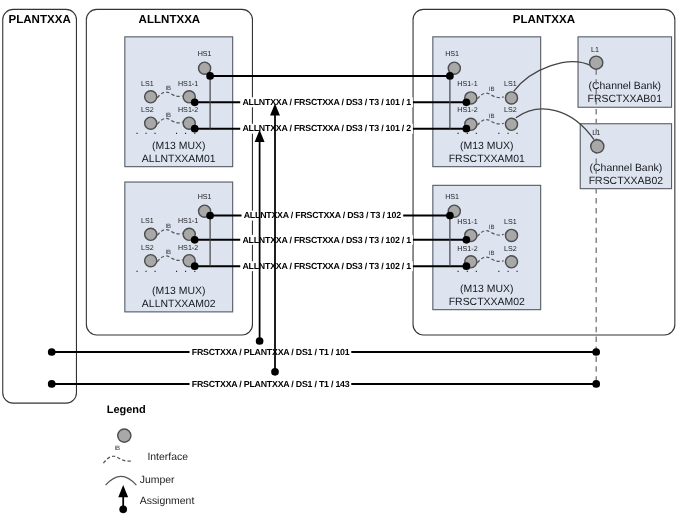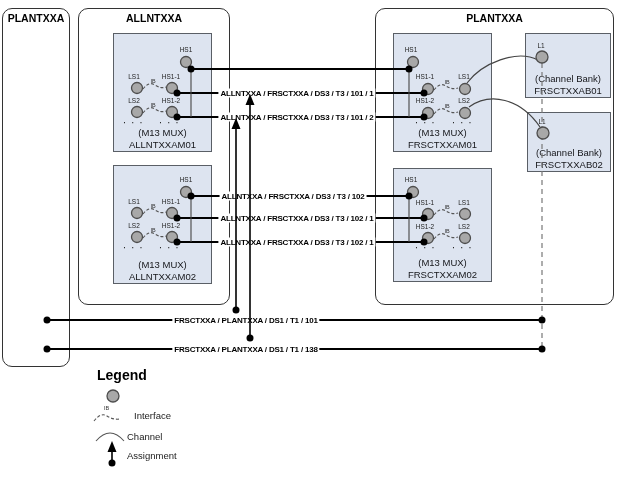--- a/index.html
+++ b/index.html
@@ -12,21 +12,21 @@
   .ibox .name{position:absolute;left:0;right:0;bottom:1px;text-align:center;font-size:9.5px;color:#15161a;}
   svg.layer{position:absolute;left:0;top:0;z-index:2;pointer-events:none;}
   svg.layer.top{z-index:4;}
   .lbl{position:absolute;z-index:3;white-space:nowrap;transform:translateX(-50%);}
   .plbl{font-size:6.5px;color:#222;}
   .ellip{font-size:7px;color:#222;letter-spacing:2px;font-weight:bold;}
   .iblbl{font-size:5.5px;color:#333;}
   .linklbl{transform:translate(-50%,-50%);background:#fff;font-weight:bold;font-size:8px;
            letter-spacing:-0.2px;color:#000;padding:0 2px;line-height:9px;}
   .leg{transform:none;font-size:9.5px;color:#222;}
-  .legtitle{transform:none;font-weight:bold;font-size:14px;color:#000;}
+  .legtitle{transform:none;font-weight:bold;font-size:10px;color:#000;}
 </style>
 </head>
 <body>
 
 <div id="stage">
 
   <div class="obox" style="left:78px;top:8px;width:150px;height:295px;">
     <div class="otitle">ALLNTXXA</div>
   </div>
   <div class="obox" style="left:2px;top:8px;width:66px;height:357px;">
@@ -154,21 +154,21 @@
       </g>
     </g>
   </svg>
 
   <div class="lbl linklbl" style="left:297px;top:93px;">ALLNTXXA / FRSCTXXA / DS3 / T3 / 101 / 1</div>
   <div class="lbl linklbl" style="left:297px;top:117px;">ALLNTXXA / FRSCTXXA / DS3 / T3 / 101 / 2</div>
   <div class="lbl linklbl" style="left:293px;top:196px;">ALLNTXXA / FRSCTXXA / DS3 / T3 / 102</div>
   <div class="lbl linklbl" style="left:297px;top:218px;">ALLNTXXA / FRSCTXXA / DS3 / T3 / 102 / 1</div>
   <div class="lbl linklbl" style="left:297px;top:242px;">ALLNTXXA / FRSCTXXA / DS3 / T3 / 102 / 1</div>
   <div class="lbl linklbl" style="left:246px;top:320px;">FRSCTXXA / PLANTXXA / DS1 / T1 / 101</div>
-  <div class="lbl linklbl" style="left:246px;top:349px;">FRSCTXXA / PLANTXXA / DS1 / T1 / 138</div>
+  <div class="lbl linklbl" style="left:246px;top:349px;">FRSCTXXA / PLANTXXA / DS1 / T1 / 143</div>
 
   <div class="lbl plbl" style="left:186px;top:46px;">HS1</div>
   <div class="lbl plbl" style="left:134px;top:73px;">LS1</div>
   <div class="lbl plbl" style="left:171px;top:73px;">HS1-1</div>
   <div class="lbl plbl" style="left:134px;top:97px;">LS2</div>
   <div class="lbl plbl" style="left:171px;top:97px;">HS1-2</div>
 
   <div class="lbl plbl" style="left:186px;top:176px;">HS1</div>
   <div class="lbl plbl" style="left:134px;top:198px;">LS1</div>
   <div class="lbl plbl" style="left:171px;top:198px;">HS1-1</div>
@@ -203,21 +203,21 @@
   <div class="lbl iblbl" style="left:153px;top:102px;">IB</div>
   <div class="lbl iblbl" style="left:153px;top:203px;">IB</div>
   <div class="lbl iblbl" style="left:153px;top:227px;">IB</div>
   <div class="lbl iblbl" style="left:447px;top:79px;">IB</div>
   <div class="lbl iblbl" style="left:447px;top:103px;">IB</div>
   <div class="lbl iblbl" style="left:447px;top:204px;">IB</div>
   <div class="lbl iblbl" style="left:447px;top:228px;">IB</div>
 
   <div class="lbl legtitle" style="left:97px;top:367px;">Legend</div>
   <div class="lbl leg" style="left:134px;top:410px;">Interface</div>
-  <div class="lbl leg" style="left:127px;top:431px;">Channel</div>
+  <div class="lbl leg" style="left:127px;top:431px;">Jumper</div>
   <div class="lbl leg" style="left:127px;top:450px;">Assignment</div>
   <div class="lbl iblbl" style="left:104px;top:405px;transform:none;">IB</div>
 
   <svg class="layer top" width="620" height="478">
     <g>
       <line x1="236" y1="309" x2="236" y2="126" stroke="#000" stroke-width="1.6"></line>
       <polygon points="236,118 231.5,129 240.5,129" fill="#000"></polygon>
       <circle cx="236" cy="310" r="3.5" fill="#000"></circle>
     </g>
     <g>

